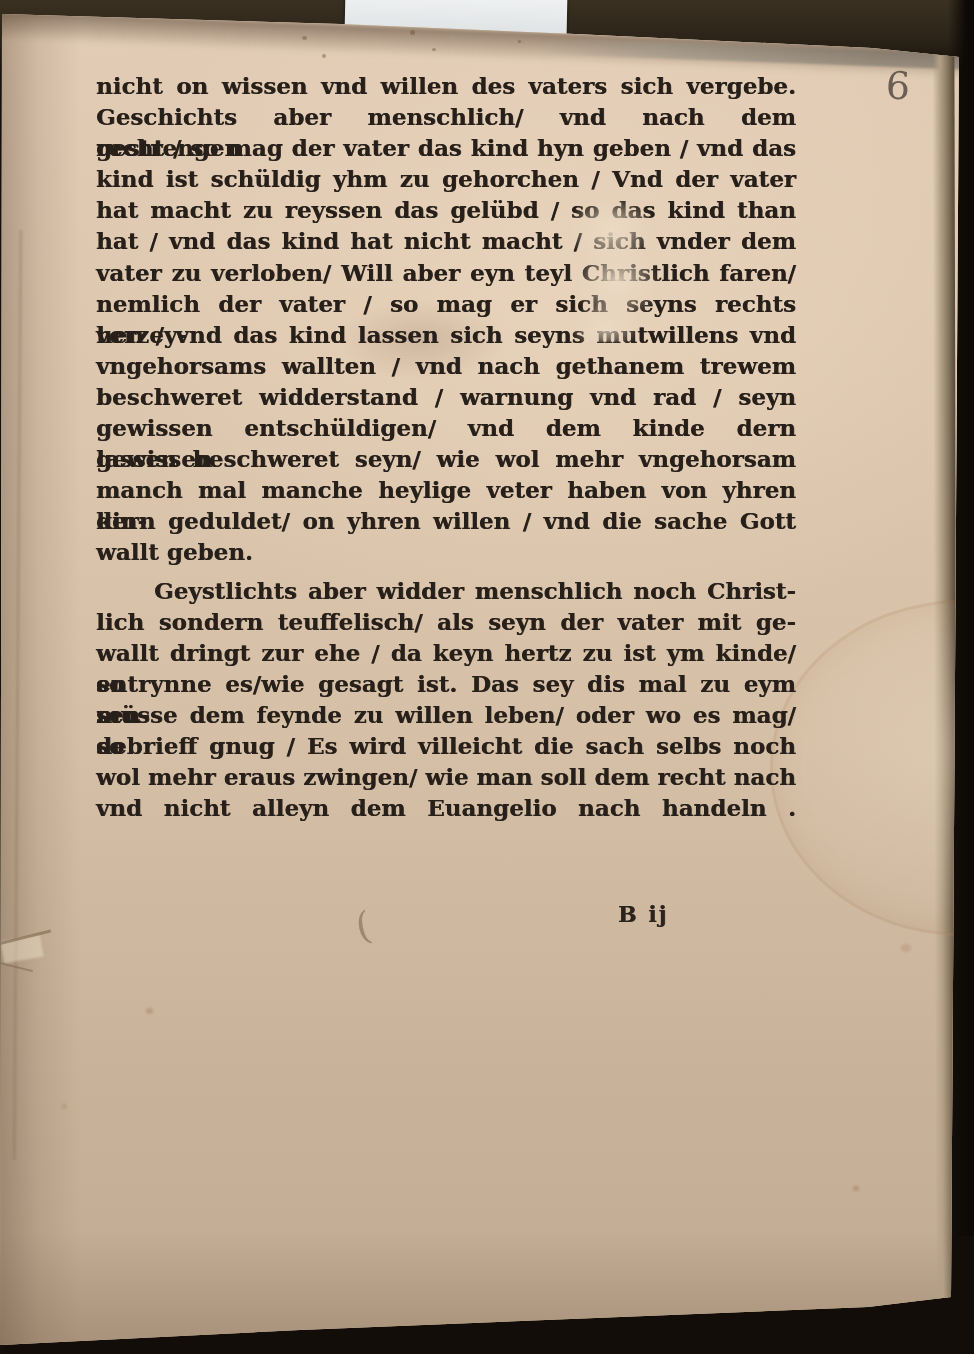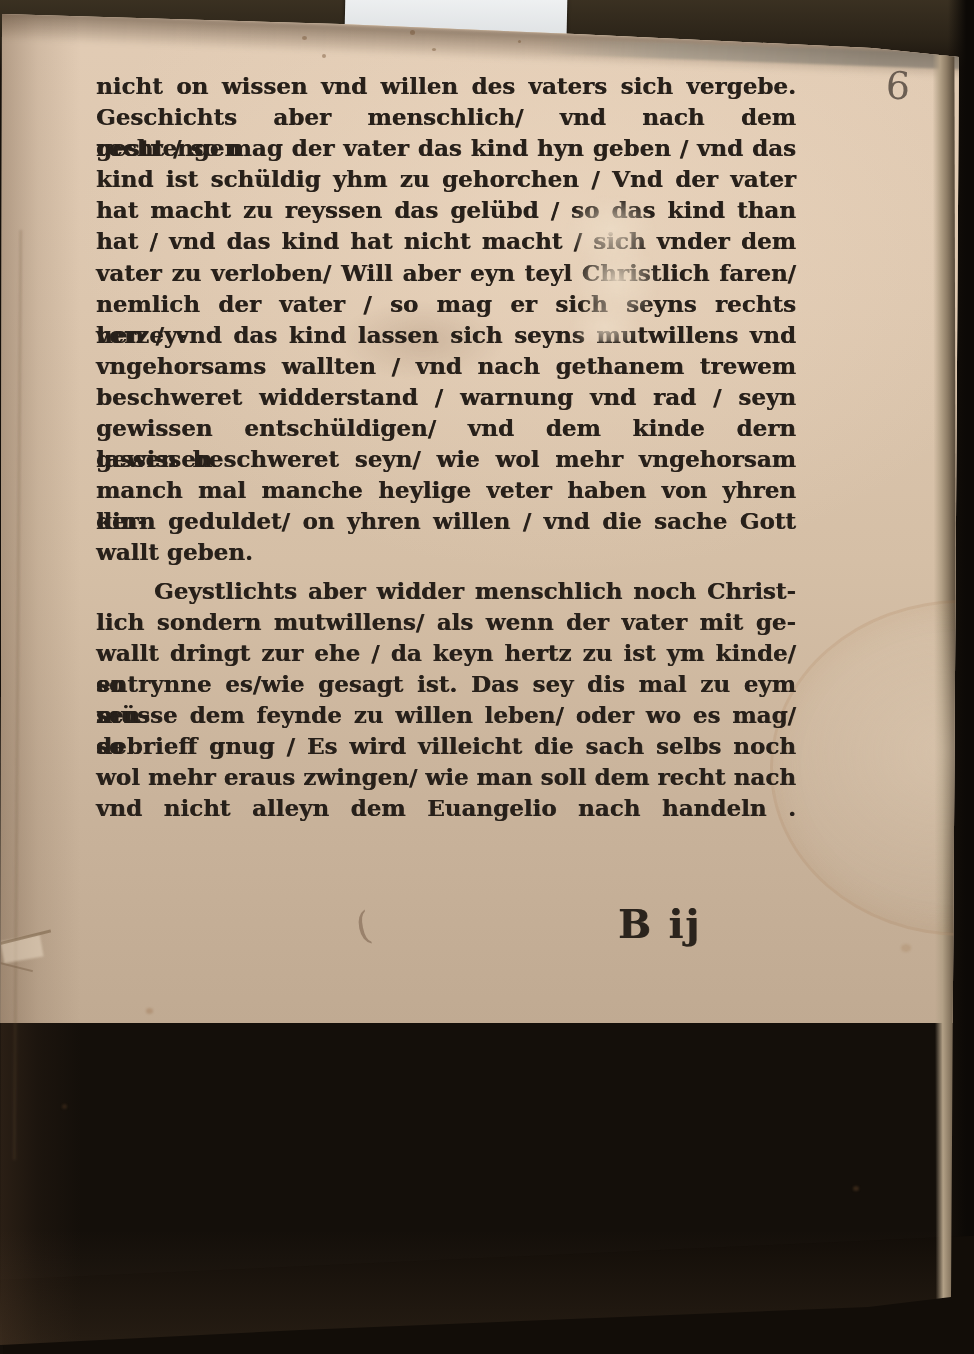--- a/index.html
+++ b/index.html
@@ -21,21 +21,21 @@
   
   .tab{
     position:absolute;left:345px;top:-6px;width:222px;height:40px;
     background:linear-gradient(180deg,#f0f2f3,#dfe2e4);
     transform:rotate(1.2deg);
     box-shadow:0 2px 4px rgba(0,0,0,.6);
   }
 
   
   .page{
-    position:absolute;left:0;top:0;width:974px;height:1023px;
+    position:absolute;left:0;top:0;width:974px;height:1354px;
     clip-path:polygon(2px 14px,340px 24px,575px 34px,872px 48px,959px 57px,951px 1297px,868px 1307px,300px 1330px,0px 1345px);
     background:
       radial-gradient(ellipse 700px 500px at 58% 22%, rgba(240,219,196,.55), rgba(240,219,196,0) 70%),
       linear-gradient(180deg, #e2ccb5 0%, #dcc6ae 30%, #d5bfa6 55%, #c9b39b 78%, #c0aa92 100%),
       #d5bfa6;
   }
   .page > *{position:absolute;}
 
   .top-edge-shadow{
     left:-10px;top:10px;width:1010px;height:30px;
@@ -110,21 +110,21 @@
     color:#27201a;
     text-shadow:.4px .2px .6px rgba(39,30,22,.75);
     z-index:3;
   }
   .line{height:31.1px;text-align:justify;text-align-last:justify;white-space:nowrap0;}
   .line.short{text-align-last:left;}
   .para2{margin-top:7px;}
   .para2 .line:first-child{padding-left:58px;}
 
   .sig-mark{
-    left:618px;top:901px;font-size:39px;font-weight:700;color:#2b241d;
+    left:618px;top:901px;font-size:22px;font-weight:700;color:#2b241d;
     text-shadow:.4px .2px .6px rgba(39,30,22,.7);letter-spacing:2px;z-index:3;
   }
   .folio-number{
     left:886px;top:64px;font-size:38px;color:#564a41;opacity:.85;
     transform:rotate(3deg);z-index:3;font-weight:400;
   }
   .pen-mark{
     left:356px;top:904px;font-size:38px;color:rgba(95,70,50,.42);
     transform:rotate(-12deg);z-index:3;font-weight:400;
   }
@@ -176,21 +176,21 @@
         <div class="line">vngehorsams wallten / vnd nach gethanem trewem</div>
         <div class="line">beschweret widderstand / warnung vnd rad / seyn</div>
         <div class="line">gewissen entschüldigen/ vnd dem kinde dern gewissen</div>
         <div class="line">lassen beschweret seyn/ wie wol mehr vngehorsam</div>
         <div class="line">manch mal manche heylige veter haben von yhren kin-</div>
         <div class="line">dern geduldet/ on yhren willen / vnd die sache Gott</div>
         <div class="line short">wallt geben.</div>
       </div>
       <div class="para2">
         <div class="line">Geystlichts aber widder menschlich noch Christ-</div>
-        <div class="line">lich sondern mutwillens/ als wenn der vater mit ge-</div>
+        <div class="line">lich sondern teuffelisch/ als seyn der vater mit ge-</div>
         <div class="line">wallt dringt zur ehe / da keyn hertz zu ist ym kinde/ so</div>
         <div class="line">entrynne es/wie gesagt ist. Das sey dis mal zu eym sen-</div>
         <div class="line">müsse dem feynde zu willen leben/ oder wo es mag/ so</div>
         <div class="line">debrieff gnug / Es wird villeicht die sach selbs noch</div>
         <div class="line">wol mehr eraus zwingen/ wie man soll dem recht nach</div>
         <div class="line">vnd nicht alleyn dem Euangelio nach handeln .</div>
       </div>
     </div>
 
     <div class="damage-blob"></div>

